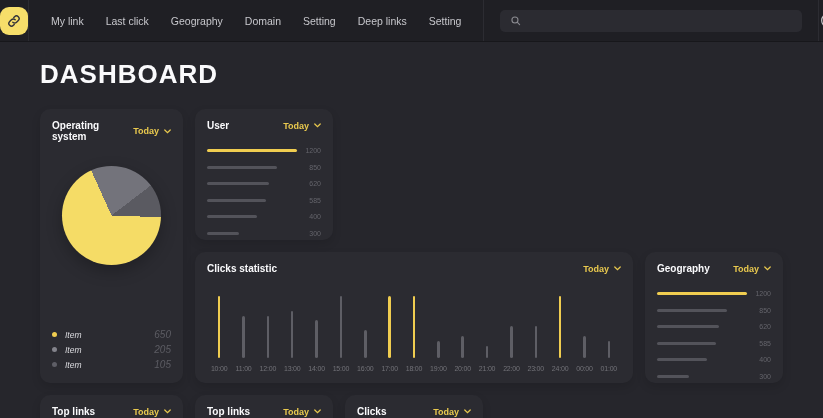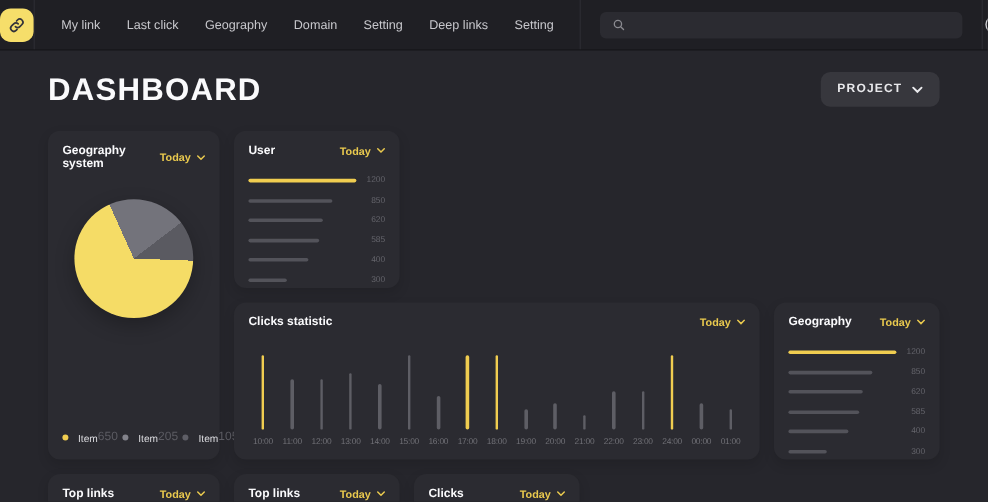--- a/index.html
+++ b/index.html
@@ -60,21 +60,21 @@
   }
   .card-os { grid-row:1 / 3; }
   .card-wide { grid-column:2 / 5; }
   .card-head { display:flex; align-items:center; justify-content:space-between; }
   .card-title { font-size:10px; font-weight:700; color:#FAFAFC; }
   .period { display:flex; align-items:center; gap:5px; cursor:pointer; }
   .period span { font-size:9px; font-weight:700; color:#E9C94E; }
   
   .pie-wrap { display:flex; justify-content:center; margin-top:24px; }
   .pie { width:99px; height:99px; border-radius:50%; box-shadow:0 6px 16px rgba(0,0,0,0.25); }
-  .legend { margin-top:auto; display:flex; flex-direction:row; gap:4px; padding-bottom:2px; }
+  .legend { margin-top:auto; display:flex; flex-direction:column; gap:4px; padding-bottom:2px;font-style:italic; }
   .legend-item { display:flex; align-items:center; }
   .legend-dot { width:5px; height:5px; border-radius:50%; margin-right:8px; }
   .legend-label { font-size:8.5px; color:#DCDCE0; }
   .legend-value { margin-left:auto; font-size:10px; color:#5C5C63; }
   
   .hbars { margin-top:16px; display:flex; flex-direction:column; gap:9.5px; }
   .hbar-row { display:flex; align-items:center; }
   .hbar-track { flex:1; }
   .hbar { height:3px; border-radius:2px; background:#53535A; }
   .hbar.highlight { background:#F0CD50; }
@@ -139,35 +139,27 @@
         <path d="M6.9 18.1a6.2 6.2 0 0 1 10.2 0"></path>
       </svg>
     </span>
   </div>
 
 </header>
 
 <main class="main">
   <div class="page-head">
     <h1 class="page-title">DASHBOARD</h1>
-    <button class="project-btn">
-      <span>PROJECT</span>
-      <span>
-        <svg width="9" height="6" viewBox="0 0 9 6" fill="none" stroke="#E9E9EC" stroke-width="1.6" stroke-linecap="round">
-            <path d="M1 1l3.5 3.5L8 1"></path>
-          </svg>
-      </span>
-    </button>
   </div>
 
   <section class="grid">
 
     <article class="card card-os">
       <div class="card-head">
-        <span class="card-title">Geography system</span>
+        <span class="card-title">Operating system</span>
         <span class="period">
           <span>Today</span>
           <svg width="7" height="5" viewBox="0 0 9 6" fill="none" stroke="#E9C94E" stroke-width="1.6" stroke-linecap="round">
               <path d="M1 1l3.5 3.5L8 1"></path>
             </svg>
         </span>
       </div>
       <div class="pie-wrap">
         <div class="pie" style="background: conic-gradient(from 92deg, rgb(245, 220, 102) 0deg, rgb(245, 220, 102) 243.75deg, rgb(115, 115, 123) 243.75deg, rgb(115, 115, 123) 320.625deg, rgb(90, 90, 97) 320.625deg, rgb(90, 90, 97) 360deg);"></div>
       </div>

